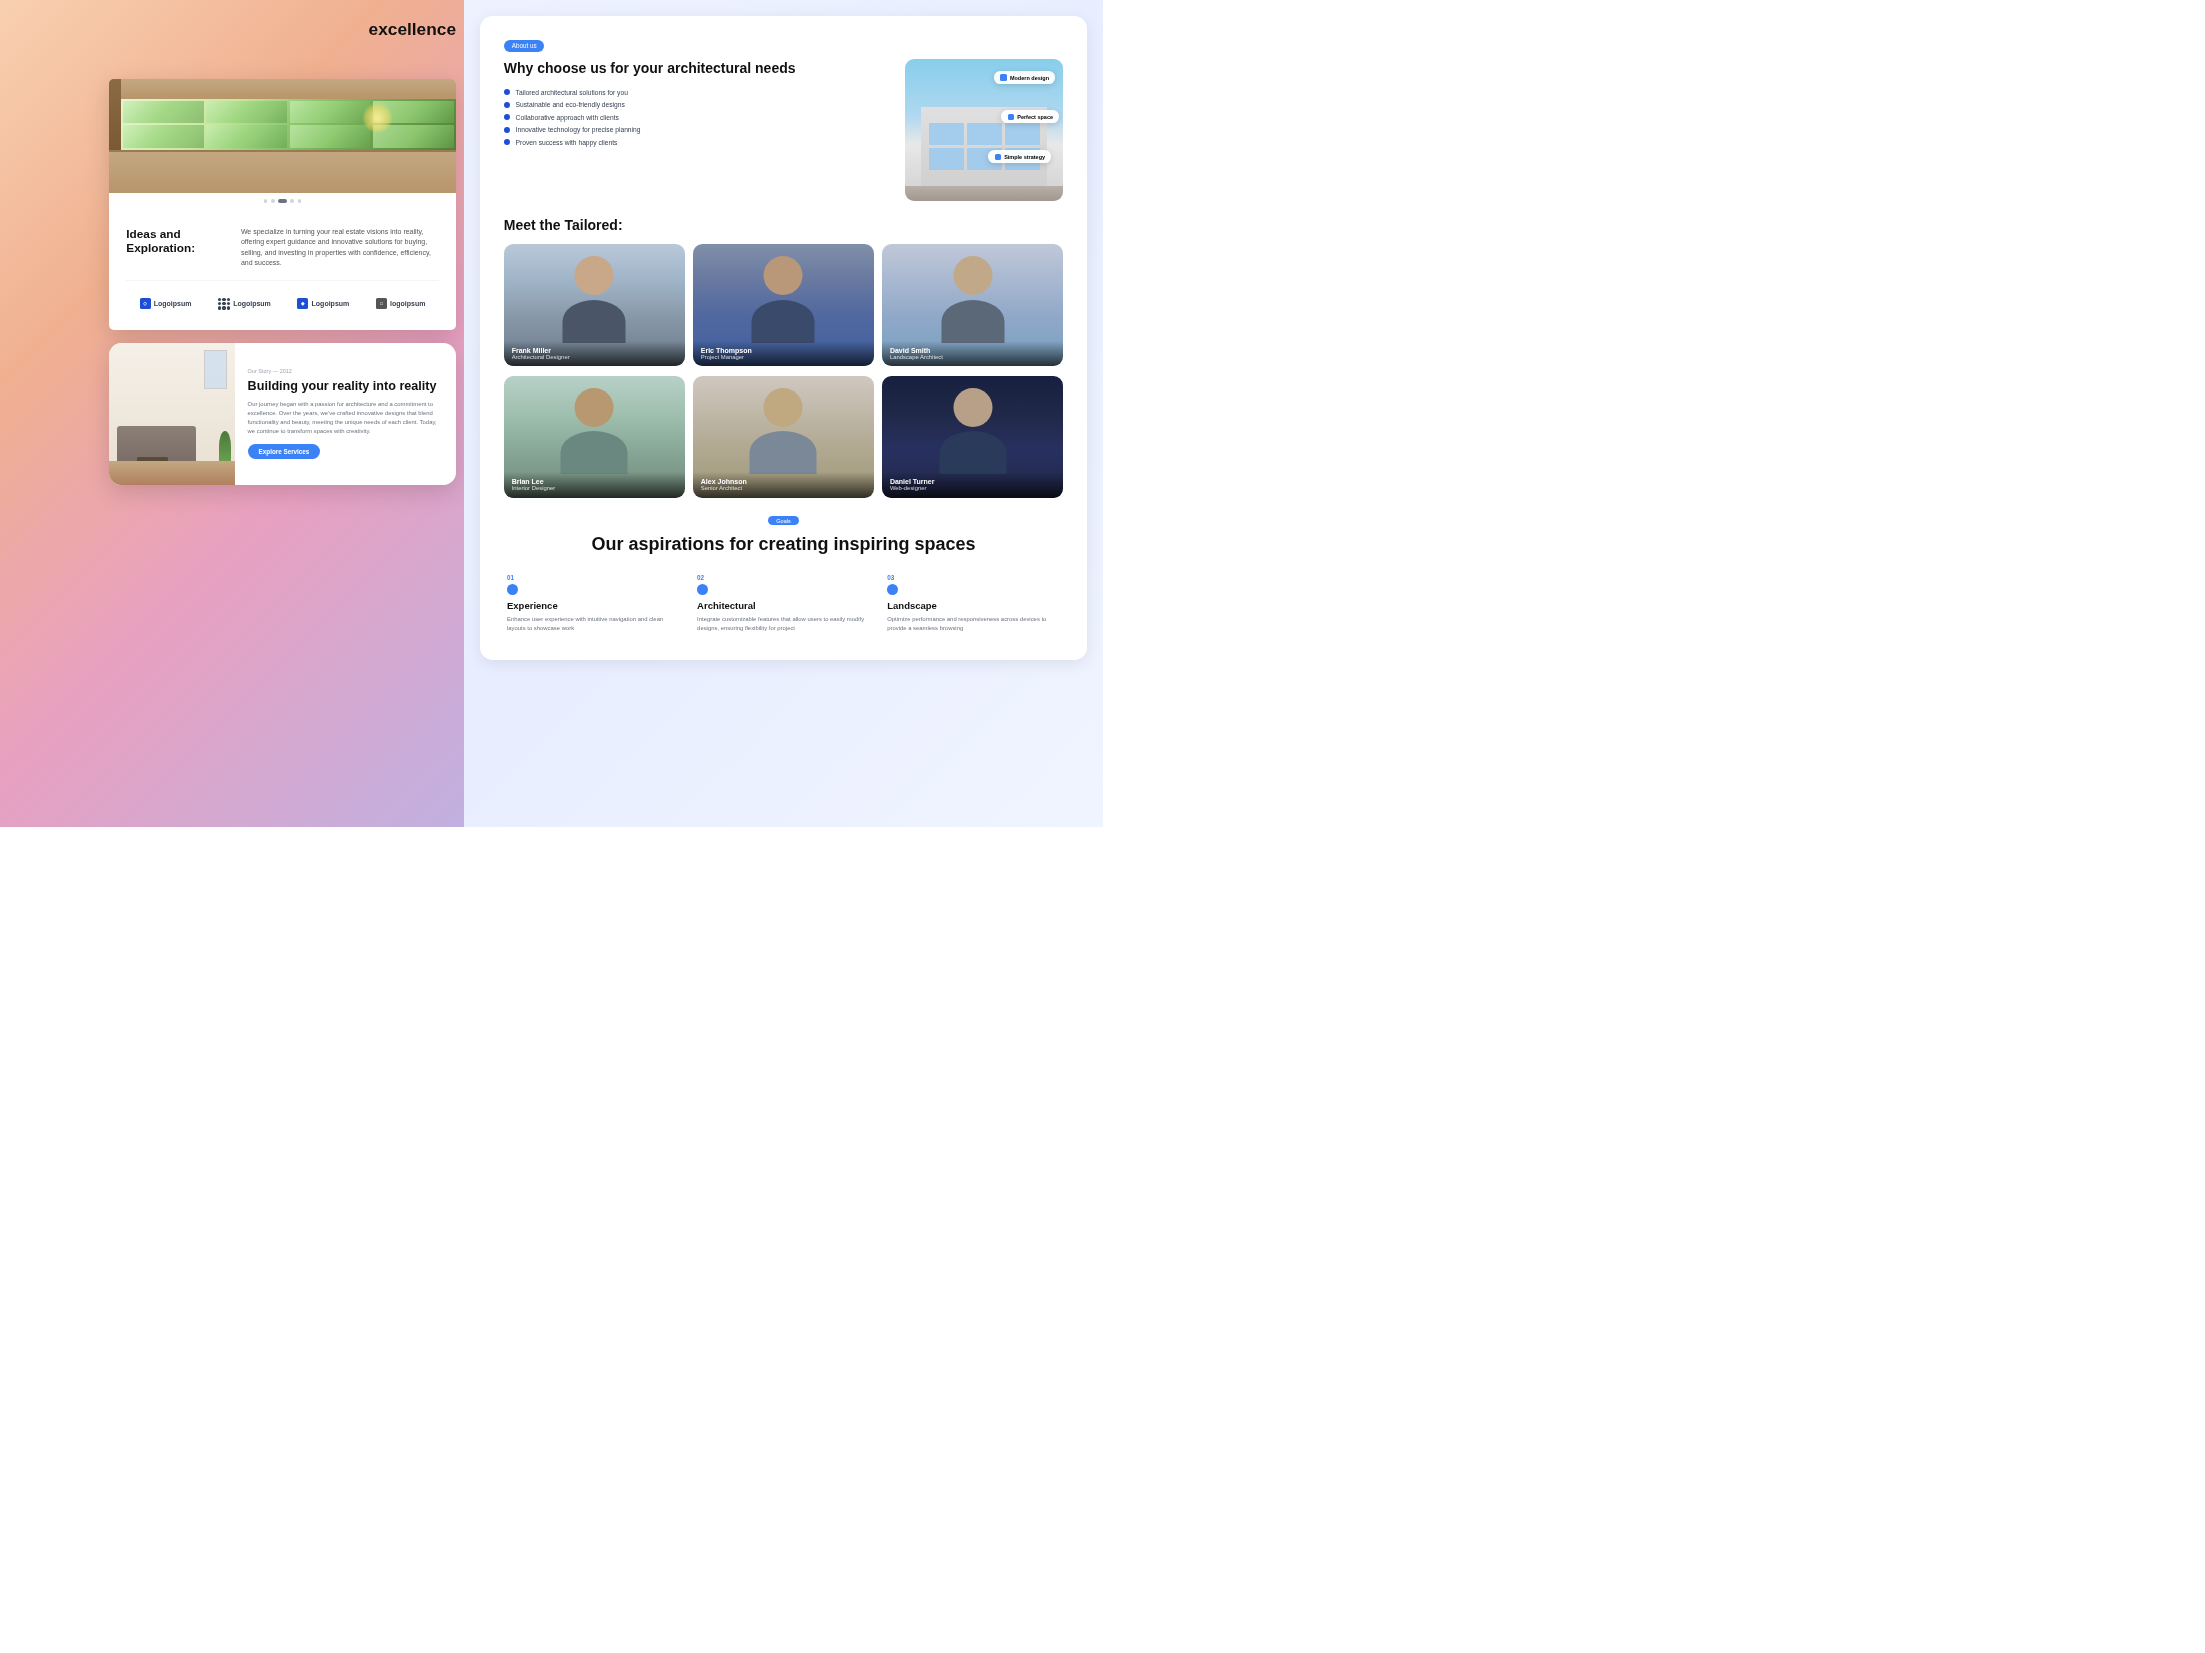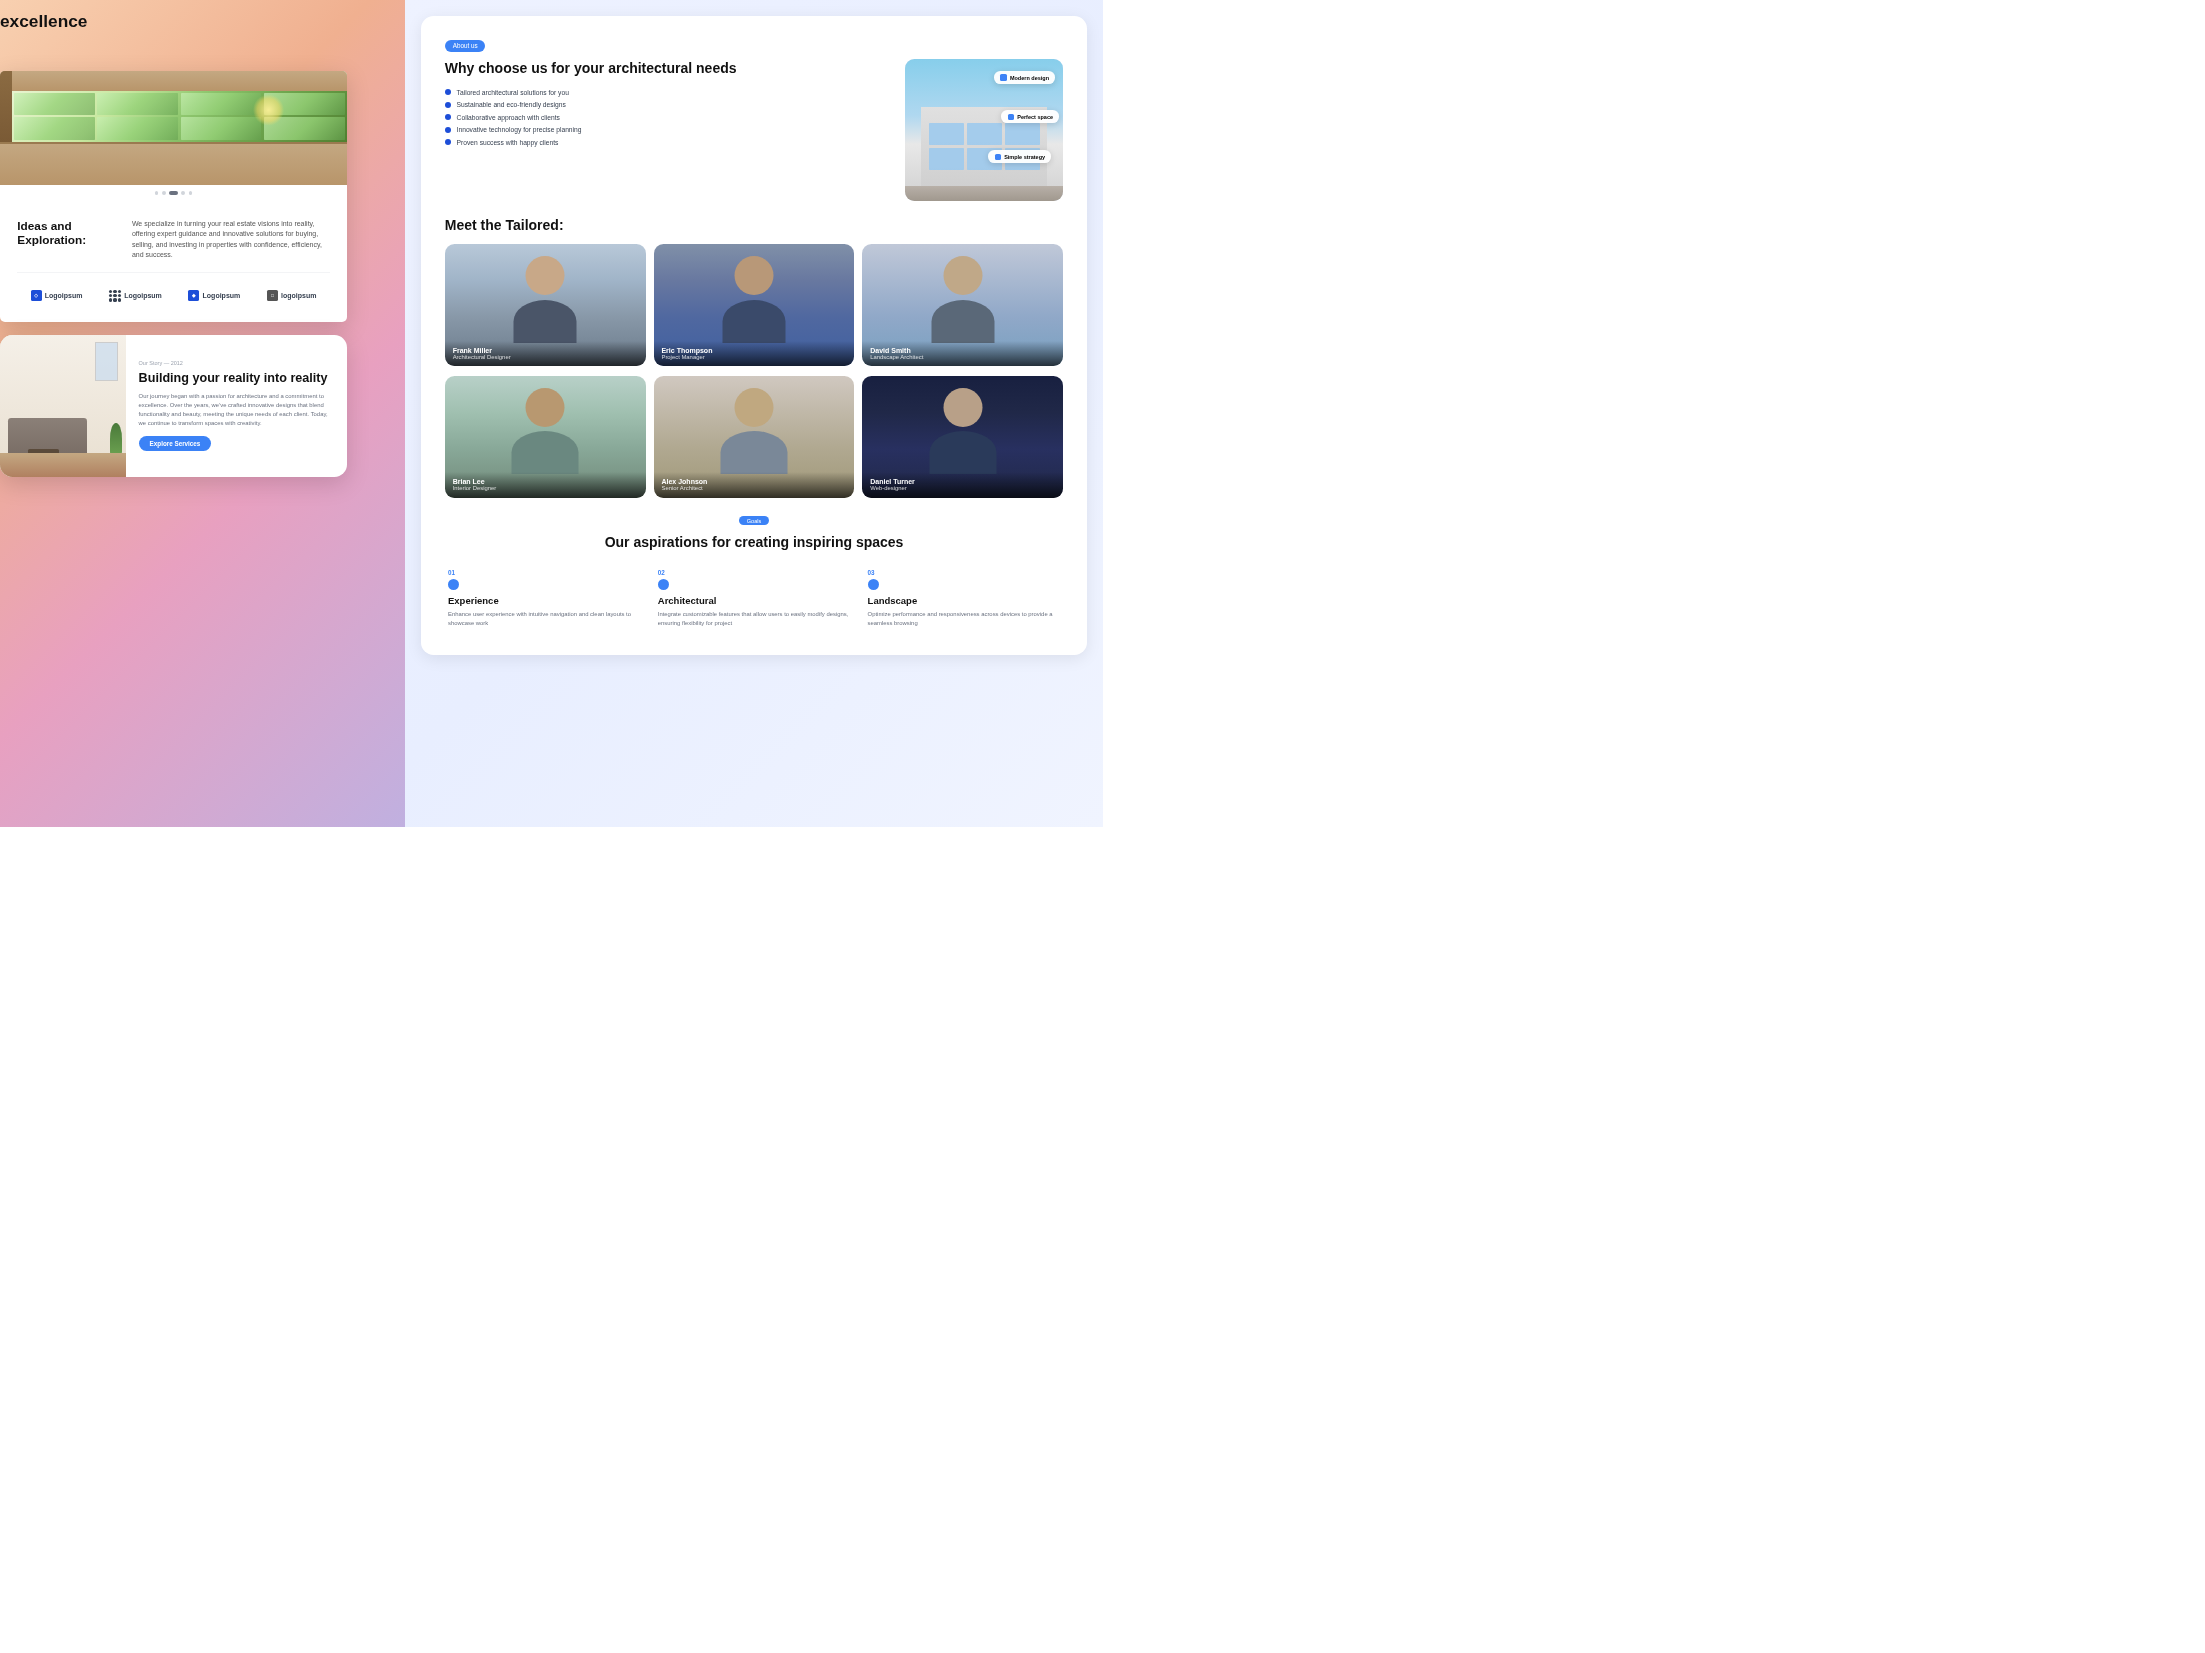--- a/index.html
+++ b/index.html
@@ -6,29 +6,29 @@
     body {
       width: 1103px;
       height: 827px;
       font-family: -apple-system, BlinkMacSystemFont, 'Segoe UI', sans-serif;
       display: flex;
       overflow: hidden;
     }
 
     
     .left-panel {
-      width: 405px;
+      width: 464px;
       height: 827px;
       background: linear-gradient(135deg, #f8d0b0 0%, #f0b090 30%, #e8a0c0 60%, #c0b0e0 100%);
       position: relative;
       flex-shrink: 0;
       display: flex;
       flex-direction: column;
-      align-items: flex-start;
-      padding: 0;
+      align-items: flex-end;
+      padding: 8px;
       overflow: hidden;
     }
 
     .left-card {
       background: white;
       border-radius: 5px;
       width: 347px;
       margin-top: 31px;
       box-shadow: 0 6.3px 23.6px rgba(0,0,0,0.15);
       overflow: hidden;
@@ -481,21 +481,21 @@
     .goals-tag {
       background: #3B82F6;
       color: white;
       font-size: 5.5px;
       padding: 1.6px 7.9px;
       border-radius: 7.9px;
       display: inline-block;
       margin-bottom: 7.9px;
     }
     .goals-title {
-      font-size: 14px;
+      font-size: 18px;
       font-weight: 800;
       color: #111;
       margin-bottom: 14px;
       line-height: 1.3;
     }
 
     .goals-grid {
       display: grid;
       grid-template-columns: repeat(3, 1fr);
       gap: 11px;

